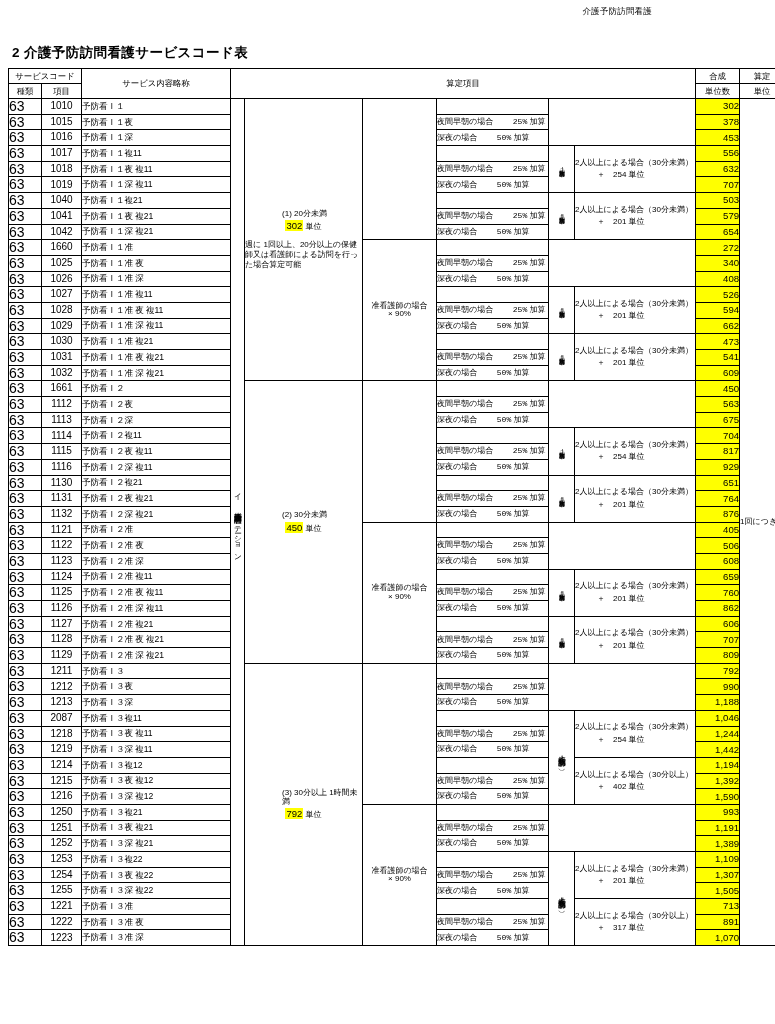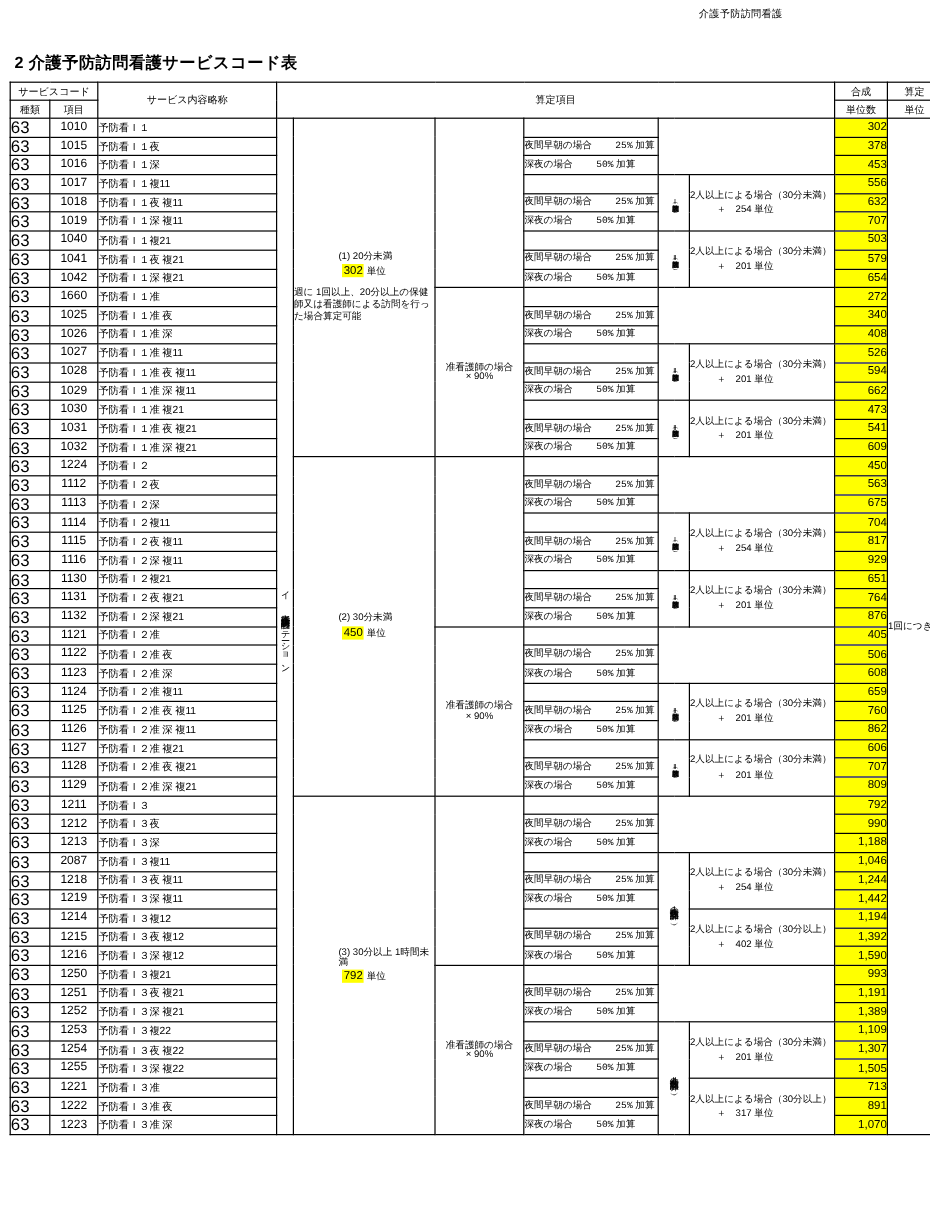--- a/index.html
+++ b/index.html
@@ -290,21 +290,21 @@
         </tr>
         <tr style="height: 13.1px;">
           <td class="c-kind">63</td>
           <td class="c-item">1032</td>
           <td class="c-name">予防看Ｉ１准 深 複21</td>
           <td class="cond"><span>深夜の場合</span><span class="pct">50%</span><span> 加算</span></td>
           <td class="total">609</td>
         </tr>
         <tr style="height: 13.1px;">
           <td class="c-kind">63</td>
-          <td class="c-item">1224</td>
+          <td class="c-item">1661</td>
           <td class="c-name">予防看Ｉ２</td>
           <td class="grp" rowspan="18">
             <div class="ttl">(2) 30分未満</div>
             <div class="uline"><mark class="hl">450</mark> 単位</div>
           </td>
           <td class="blank" rowspan="9"></td>
           <td class="blank"></td>
           <td class="blank" rowspan="3" colspan="3"></td>
           <td class="total">450</td>
         </tr>

